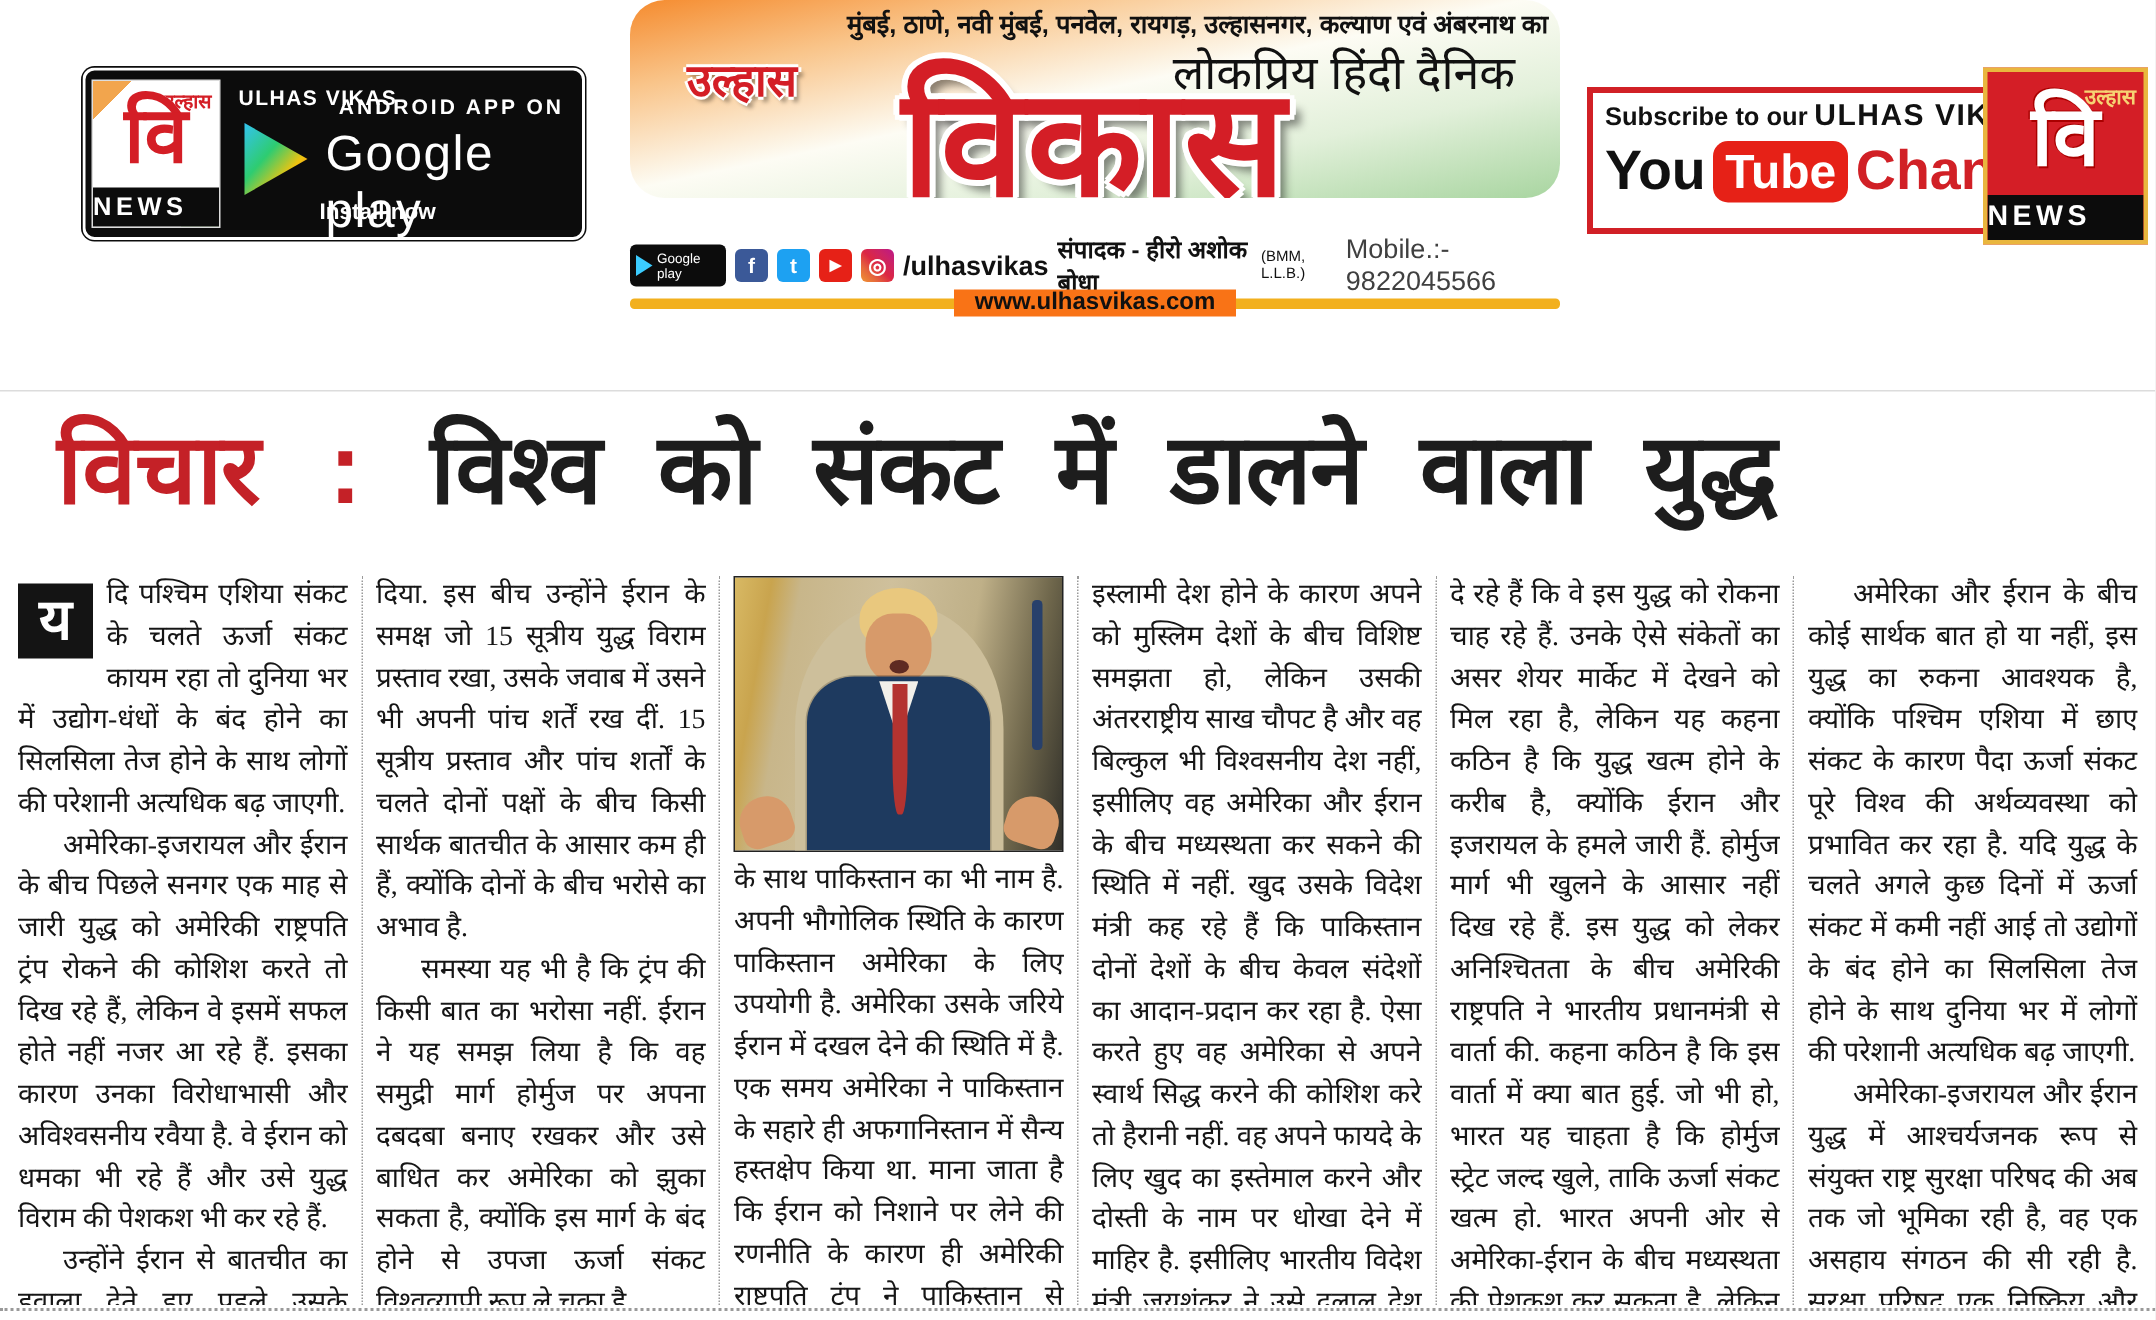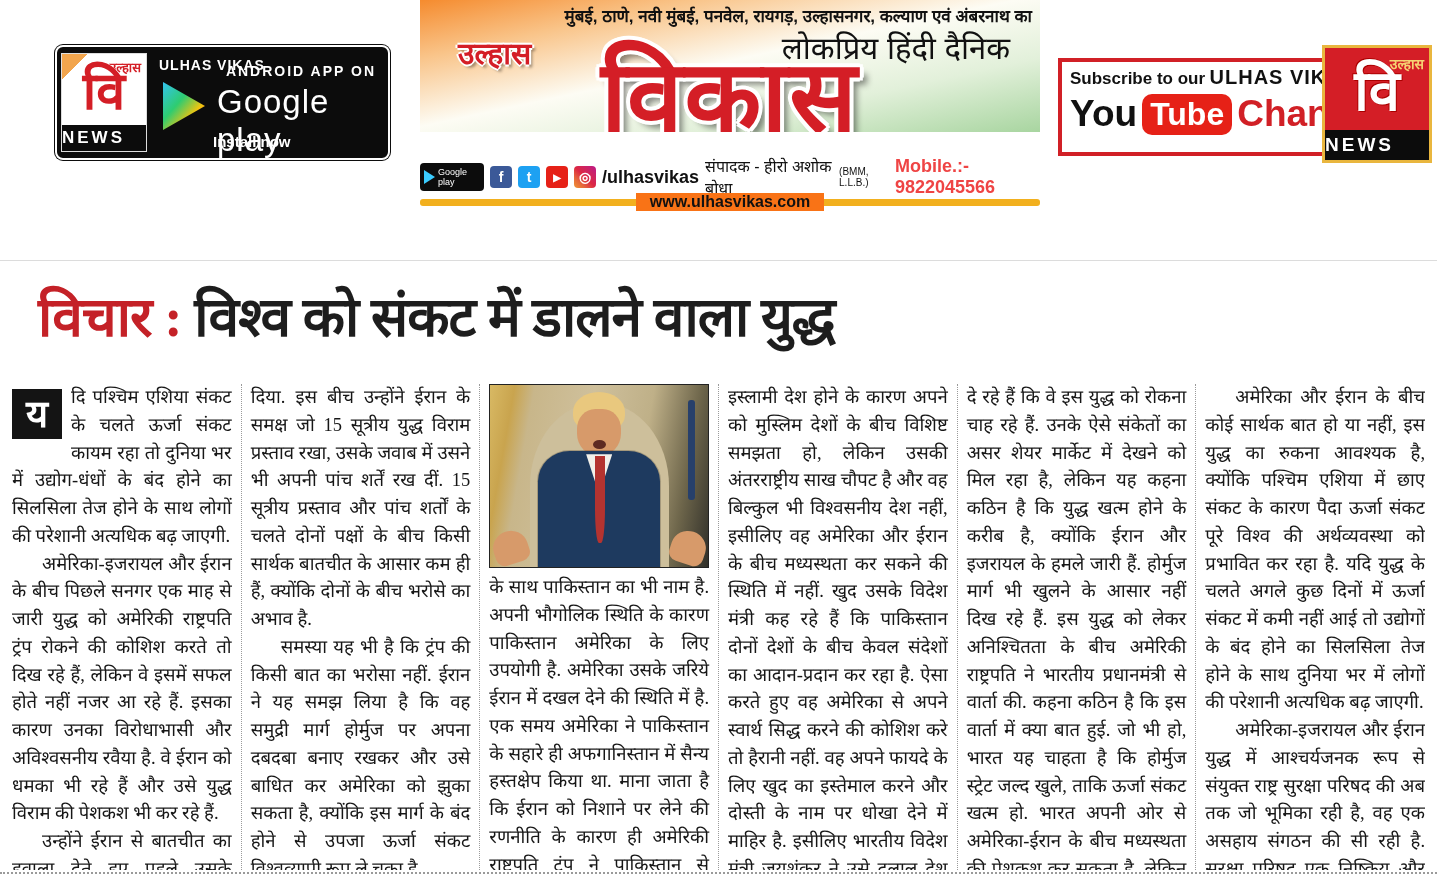--- a/index.html
+++ b/index.html
@@ -46,20 +46,21 @@
   .ab-android { position:absolute; right:8px; top:12px; font-size:14px; font-weight:bold; letter-spacing:2px;}
   .ab-play-tri{ position:absolute; left:14px; top:30px; width:46px; height:50px;}
   .ab-gplay   { position:absolute; left:70px; top:32px; font-size:33px; font-weight:normal; letter-spacing:1px;}
   .ab-install { position:absolute; left:66px; bottom:4px; font-size:15px; font-weight:bold;}
 
   
   .masthead {
     position:absolute; left:420px; top:0; width:620px; height:132px;
     background:linear-gradient(168deg,#f58b2e 0%,#f9c489 22%,#fdfcf4 48%,#e2f0da 72%,#a8d5a0 100%);
     overflow:hidden;
+    border-radius:23px;
   }
   .mh-tagline1 {
     position:absolute; right:8px; top:4px; width:100%;
     text-align:right; font-family:"Liberation Sans",sans-serif;
     font-weight:bold; font-size:17px; color:#111;
   }
   .mh-tagline2 {
     position:absolute; right:30px; top:26px;
     font-family:"Liberation Sans",sans-serif;
     font-weight:normal; font-size:31px; color:#111;
@@ -91,23 +92,23 @@
   .mini-play .tri { width:0; height:0; border-style:solid;
     border-width:7px 0 7px 11px; border-color:transparent transparent transparent #3bccff; }
   .soc-icon { flex:none; width:22px; height:22px; border-radius:4px; color:#fff;
     display:flex; align-items:center; justify-content:center;
     font-weight:bold; font-size:14px; }
   .soc-fb { background:#3b5998; }
   .soc-tw { background:#1da1f2; }
   .soc-yt { background:#e62117; font-size:10px; }
   .soc-ig { background:linear-gradient(45deg,#f09433,#e6683c,#dc2743,#cc2366,#bc1888); }
   .soc-handle { font-weight:bold; font-size:18px; color:#111; }
-  .soc-editor { font-weight:normal; font-size:16px; color:#111; }
+  .soc-editor { font-weight:bold; font-size:16px; color:#111; }
   .soc-qual { font-size:10px; color:#111; }
-  .soc-mobile { margin-left:auto; font-weight:bold; font-size:18px; color:#ef4444; }
+  .soc-mobile { margin-left:auto; font-weight:normal; font-size:18px; color:#404040; }
 
   .website-bar {
     position:absolute; left:420px; top:193px; width:620px; height:18px;
     text-align:center;
   }
   .website-bar::before {
     content:""; position:absolute; left:0; right:0; top:6px; height:7px;
     background:#f2b01e; border-radius:3px;
   }
   .website-label {
@@ -143,22 +144,22 @@
   .epaper {
     position:absolute; left:0; top:206px; width:100%; text-align:center;
     font-family:"Liberation Sans",sans-serif; font-size:21px; line-height:26px; color:#111;
   }
 
   
   .article-rule { position:absolute; left:0; top:260px; width:100%;
     border-top:1px solid #dcdcdc; }
   .headline {
     position:absolute; left:38px; top:264px; width:1398px;
-    font-family:Liberation Serif, serif; font-weight:bold;
-    font-size:55px; line-height:108px; letter-spacing:-1px; white-space:nowrap;
+    font-family:Liberation Mono, monospace; font-weight:bold;
+    font-size:65px; line-height:108px; letter-spacing:-1px; white-space:nowrap;
   }
   .headline .kicker { color:#c42127; }
   .headline .main   { color:#1d1d1d; }
 
   .columns {
     position:absolute; left:12px; top:384px; width:1413px; height:486px;
     display:flex;
   }
   .col {
     flex:1 1 0; padding:0 9px; overflow:hidden;

